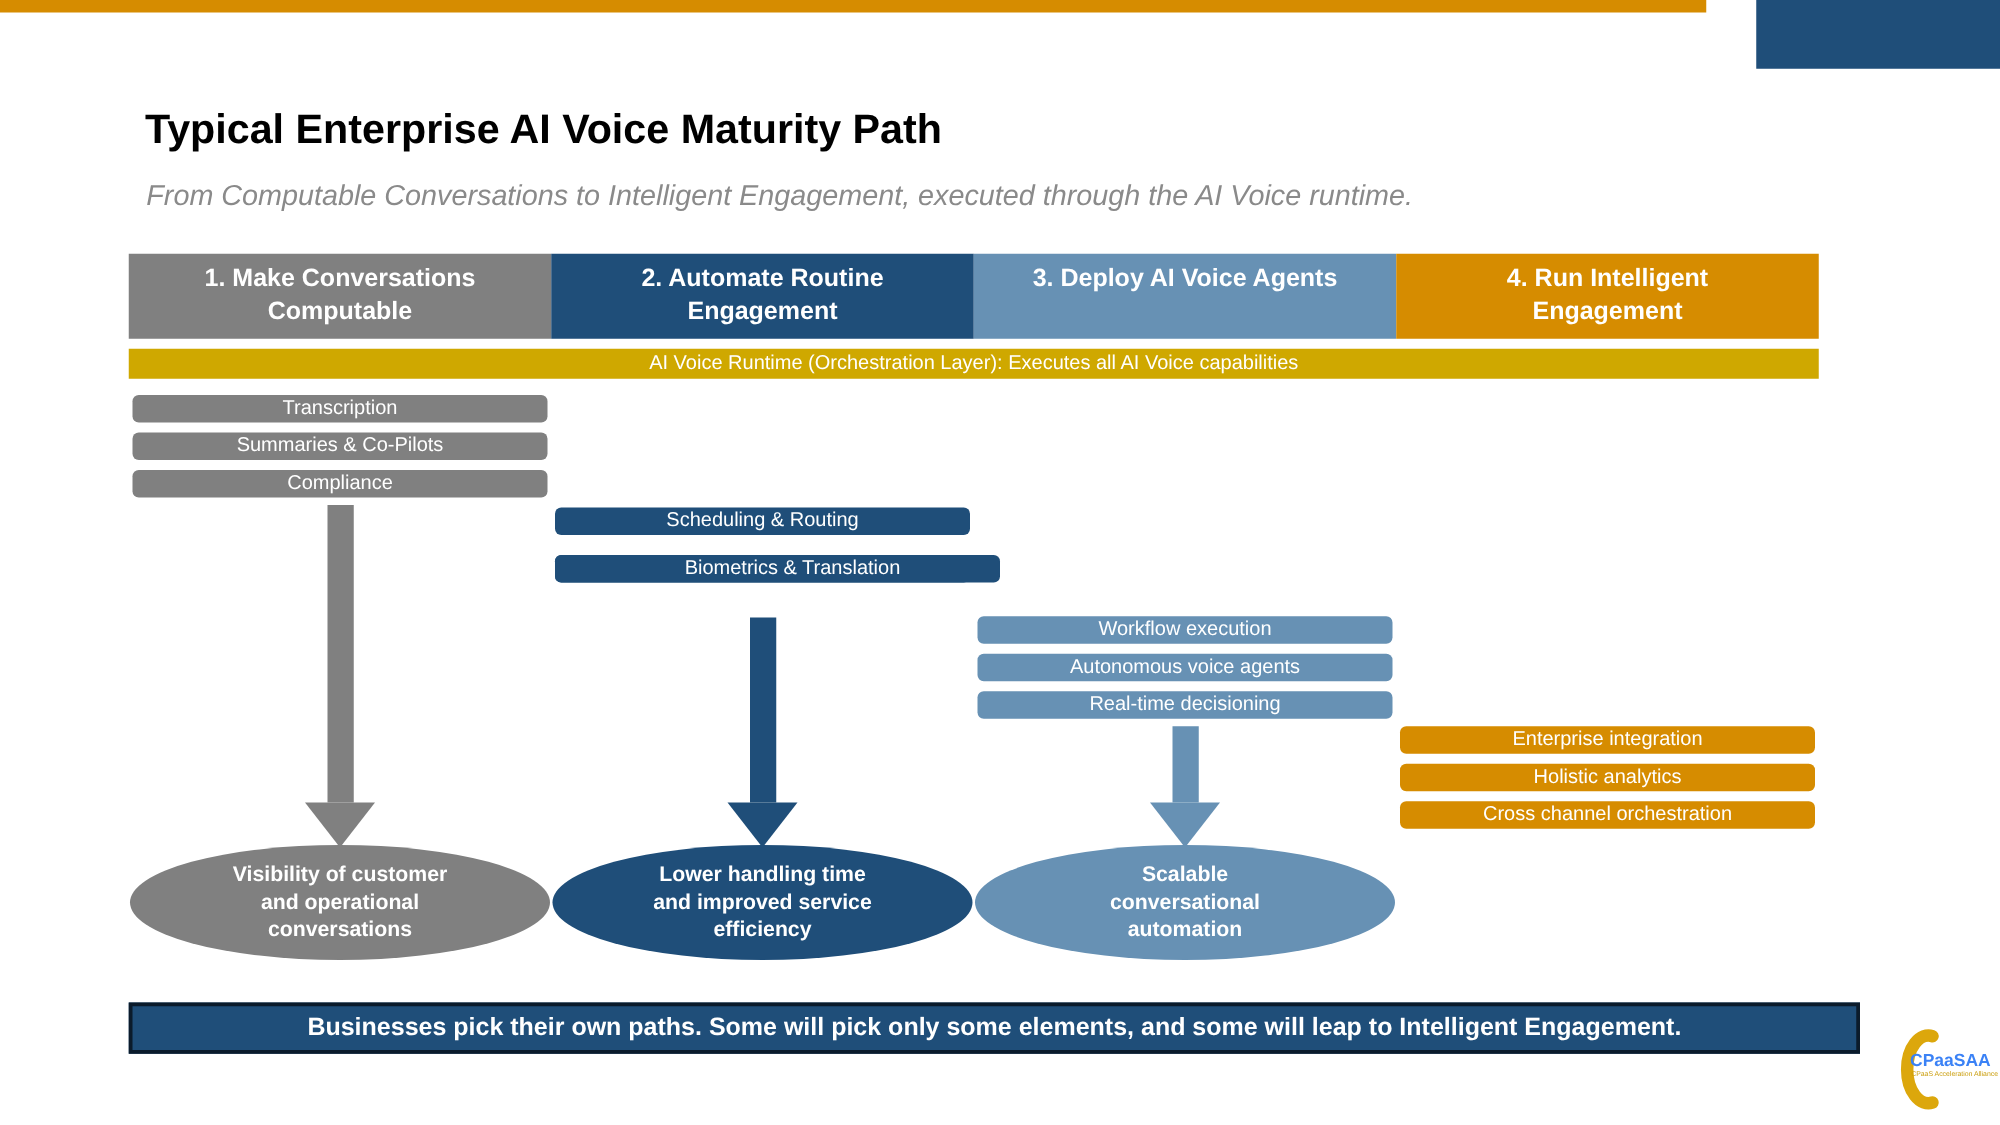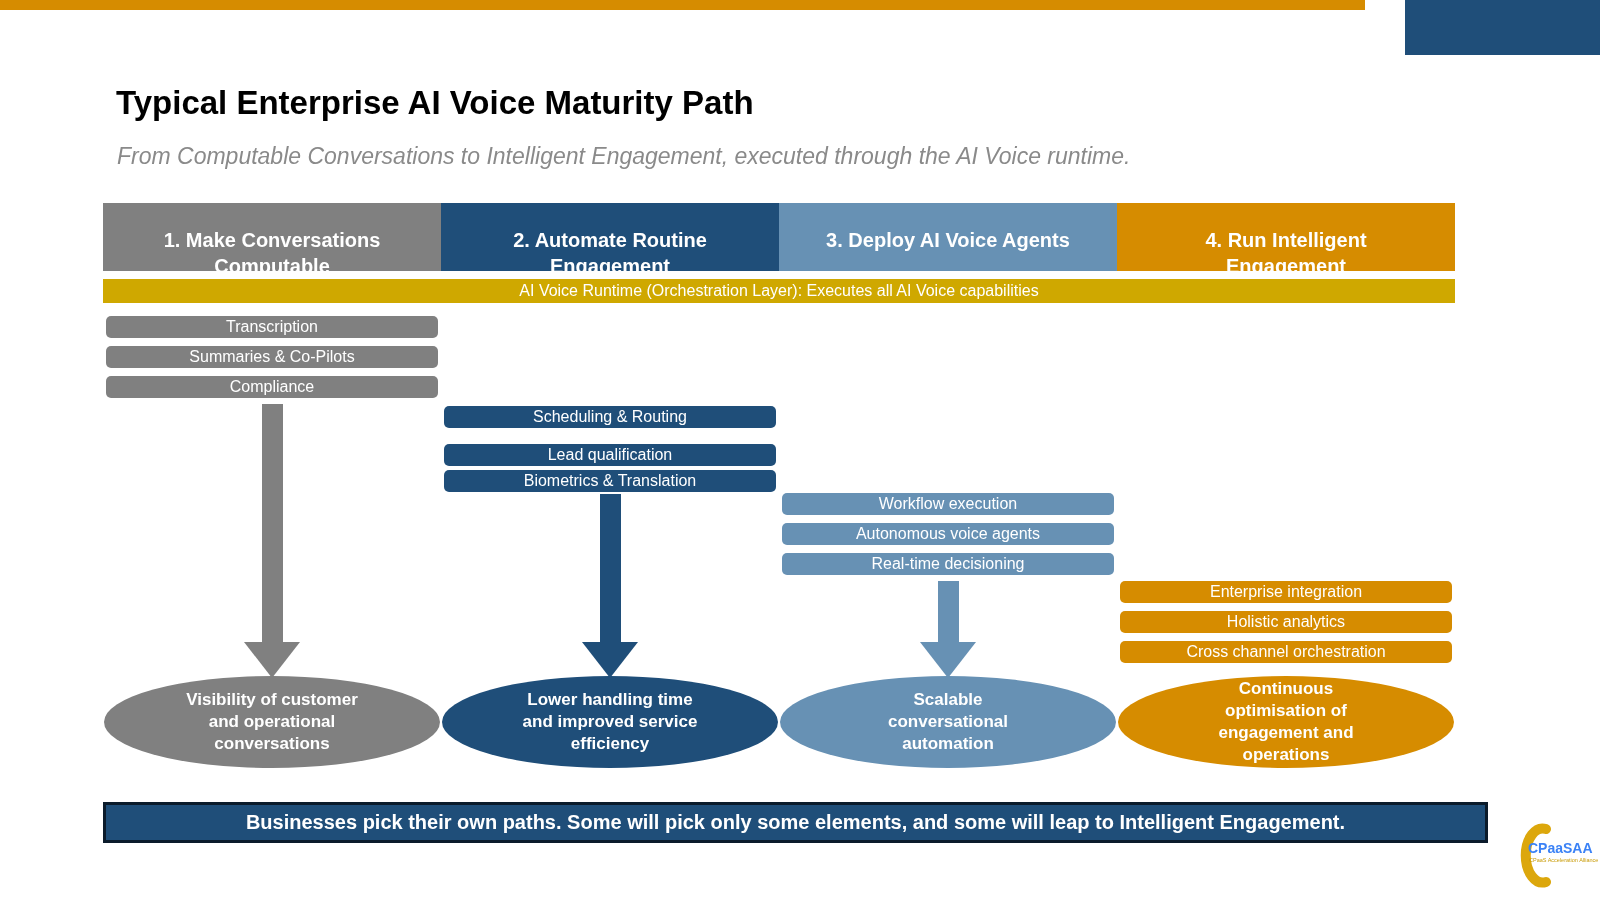--- a/index.html
+++ b/index.html
@@ -12,21 +12,21 @@
   .bg-gray{background:#808080;} .bg-navy{background:#1F4E79;}
   .bg-steel{background:#6791B4;} .bg-orange{background:#D68C00;}
   .bg-gold{background:#CFA800;}
   .bt-gray{border-top-color:#808080;} .bt-navy{border-top-color:#1F4E79;}
   .bt-steel{border-top-color:#6791B4;}
   
   .title{left:116px;top:84px;font-size:33px;font-weight:bold;color:#000;letter-spacing:0px;}
   .subtitle{left:117px;top:143px;font-size:23px;font-style:italic;color:#8A8A8A;}
   
   .hdr{top:203px;height:68px;width:338px;box-sizing:border-box;color:#fff;font-weight:bold;
-       font-size:20px;line-height:26px;text-align:center;padding-top:24px;white-space:pre-line;}
+       font-size:20px;line-height:26px;text-align:center;padding-top:7px;white-space:pre-line;}
   
   .runtime{left:103px;top:279px;width:1352px;height:24px;color:#fff;font-size:16px;
            line-height:24px;text-align:center;}
   .runtime b{font-weight:normal;}
   
   .cap{width:332px;height:22px;border-radius:5px;color:#fff;font-size:16px;line-height:22px;
        text-align:center;overflow:hidden;}
   
   .shaft{width:21px;}
   .ahead{width:0;height:0;border-left:28px solid transparent;border-right:28px solid transparent;
@@ -69,21 +69,21 @@
   <div class="abs runtime bg-gold">
     <b>AI Voice Runtime (Orchestration Layer):</b><span> Executes all AI Voice capabilities</span>
   </div>
 
   <div class="abs cap bg-gray" style="left:106px;top:316px;">Transcription</div>
   <div class="abs cap bg-gray" style="left:106px;top:346px;">Summaries &amp; Co-Pilots</div>
   <div class="abs cap bg-gray" style="left:106px;top:376px;">Compliance</div>
 
   <div class="abs cap bg-navy" style="left:444px;top:406px;">Scheduling &amp; Routing</div>
   <div class="abs cap bg-navy" style="left:444px;top:444px;">Lead qualification</div>
-  <div class="abs cap bg-navy" style="left:444px;top:470px;">Biometrics &amp; Translation</div>
+  <div class="abs cap bg-navy" style="left:444px;top:444px;padding-left:24px;">Biometrics &amp; Translation</div>
 
   <div class="abs cap bg-steel" style="left:782px;top:493px;">Workflow execution</div>
   <div class="abs cap bg-steel" style="left:782px;top:523px;">Autonomous voice agents</div>
   <div class="abs cap bg-steel" style="left:782px;top:553px;">Real-time decisioning</div>
 
   <div class="abs cap bg-orange" style="left:1120px;top:581px;">Enterprise integration</div>
   <div class="abs cap bg-orange" style="left:1120px;top:611px;">Holistic analytics</div>
   <div class="abs cap bg-orange" style="left:1120px;top:641px;">Cross channel orchestration</div>
 
   <div>
@@ -101,24 +101,20 @@
 
   <div class="abs ellipse bg-gray" style="left:104px;">Visibility of customer
 and operational
 conversations</div>
   <div class="abs ellipse bg-navy" style="left:442px;">Lower handling time
 and improved service
 efficiency</div>
   <div class="abs ellipse bg-steel" style="left:780px;">Scalable
 conversational
 automation</div>
-  <div class="abs ellipse bg-orange" style="left:1118px;">Continuous
-optimisation of
-engagement and
-operations</div>
 
   <div class="abs banner bg-navy">
     <span>Businesses pick their own paths. Some will pick only some elements, and some will leap to Intelligent Engagement.</span>
   </div>
 
   <div class="abs logo">
     <svg width="46" height="70" viewBox="0 0 46 70" style="position:absolute;left:8px;top:2px;">
       <path d="M 38 7 A 17 27 0 1 0 38 60" fill="none" stroke="#DCA70C" stroke-width="10" stroke-linecap="round"></path>
     </svg>
     <span class="logo-word">CPaaSAA</span>

